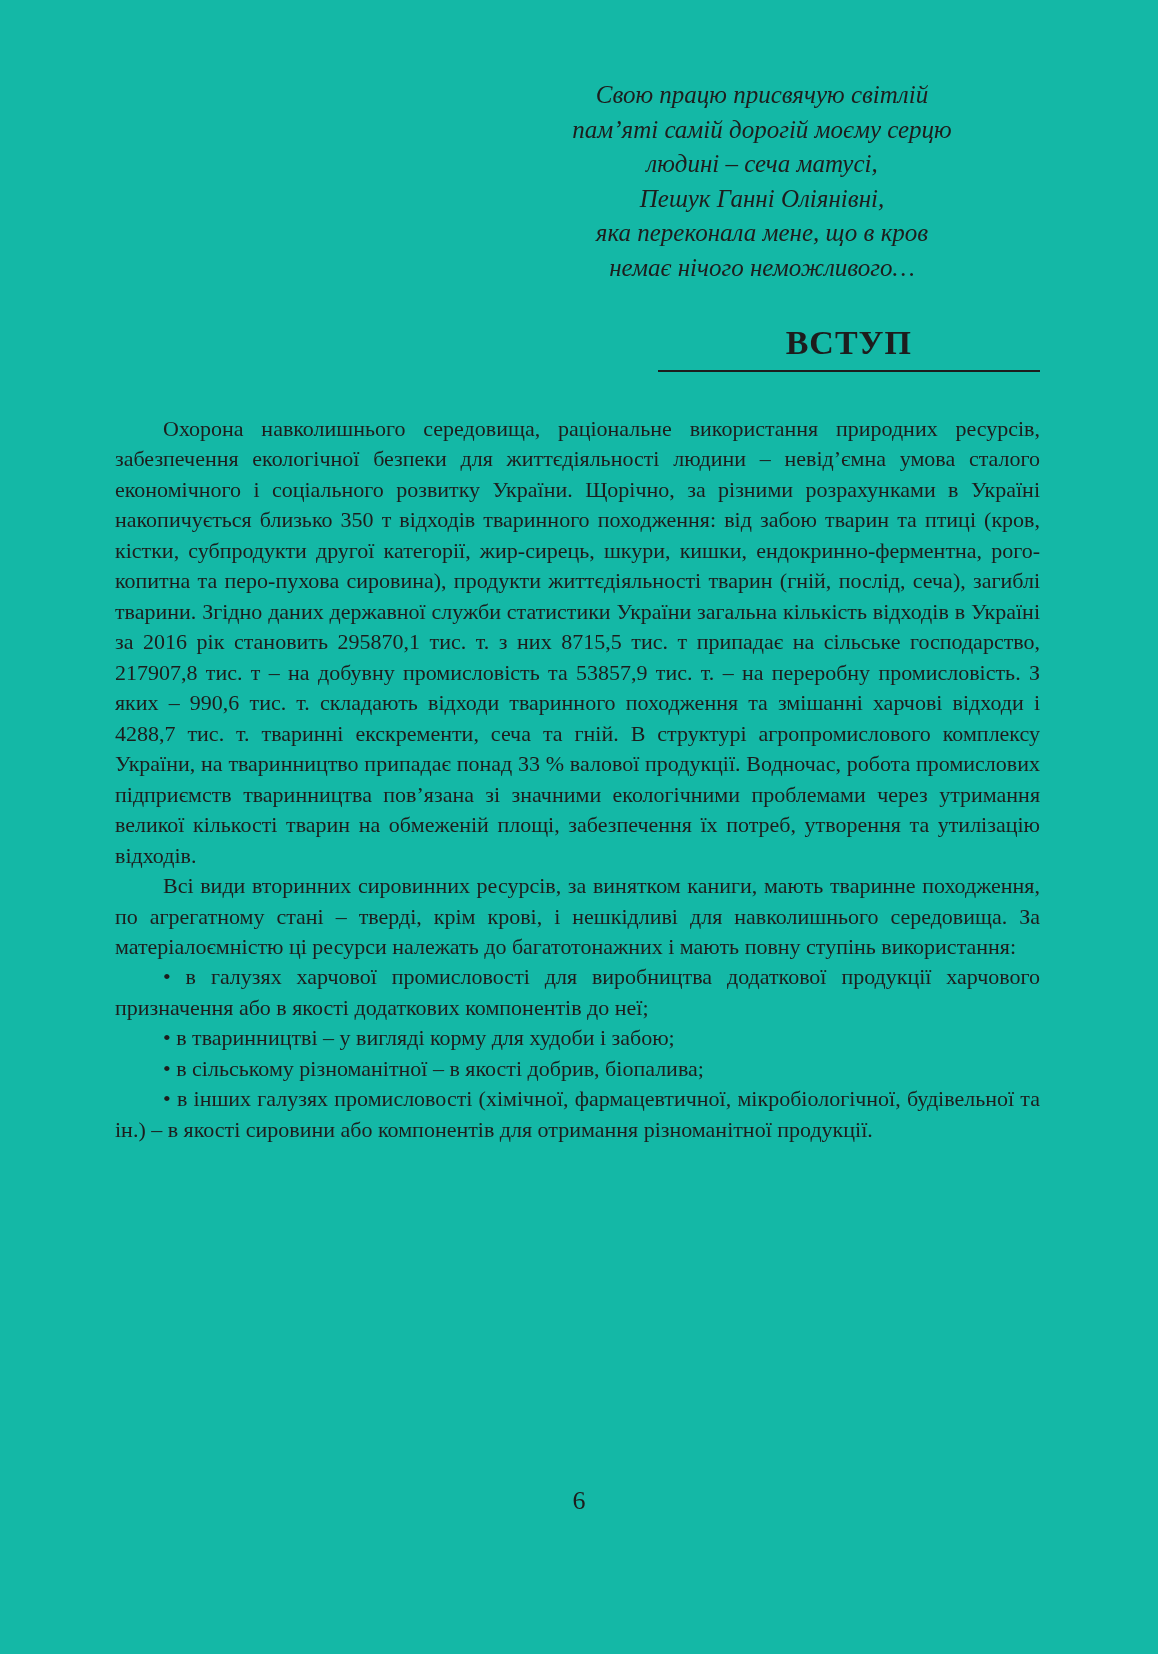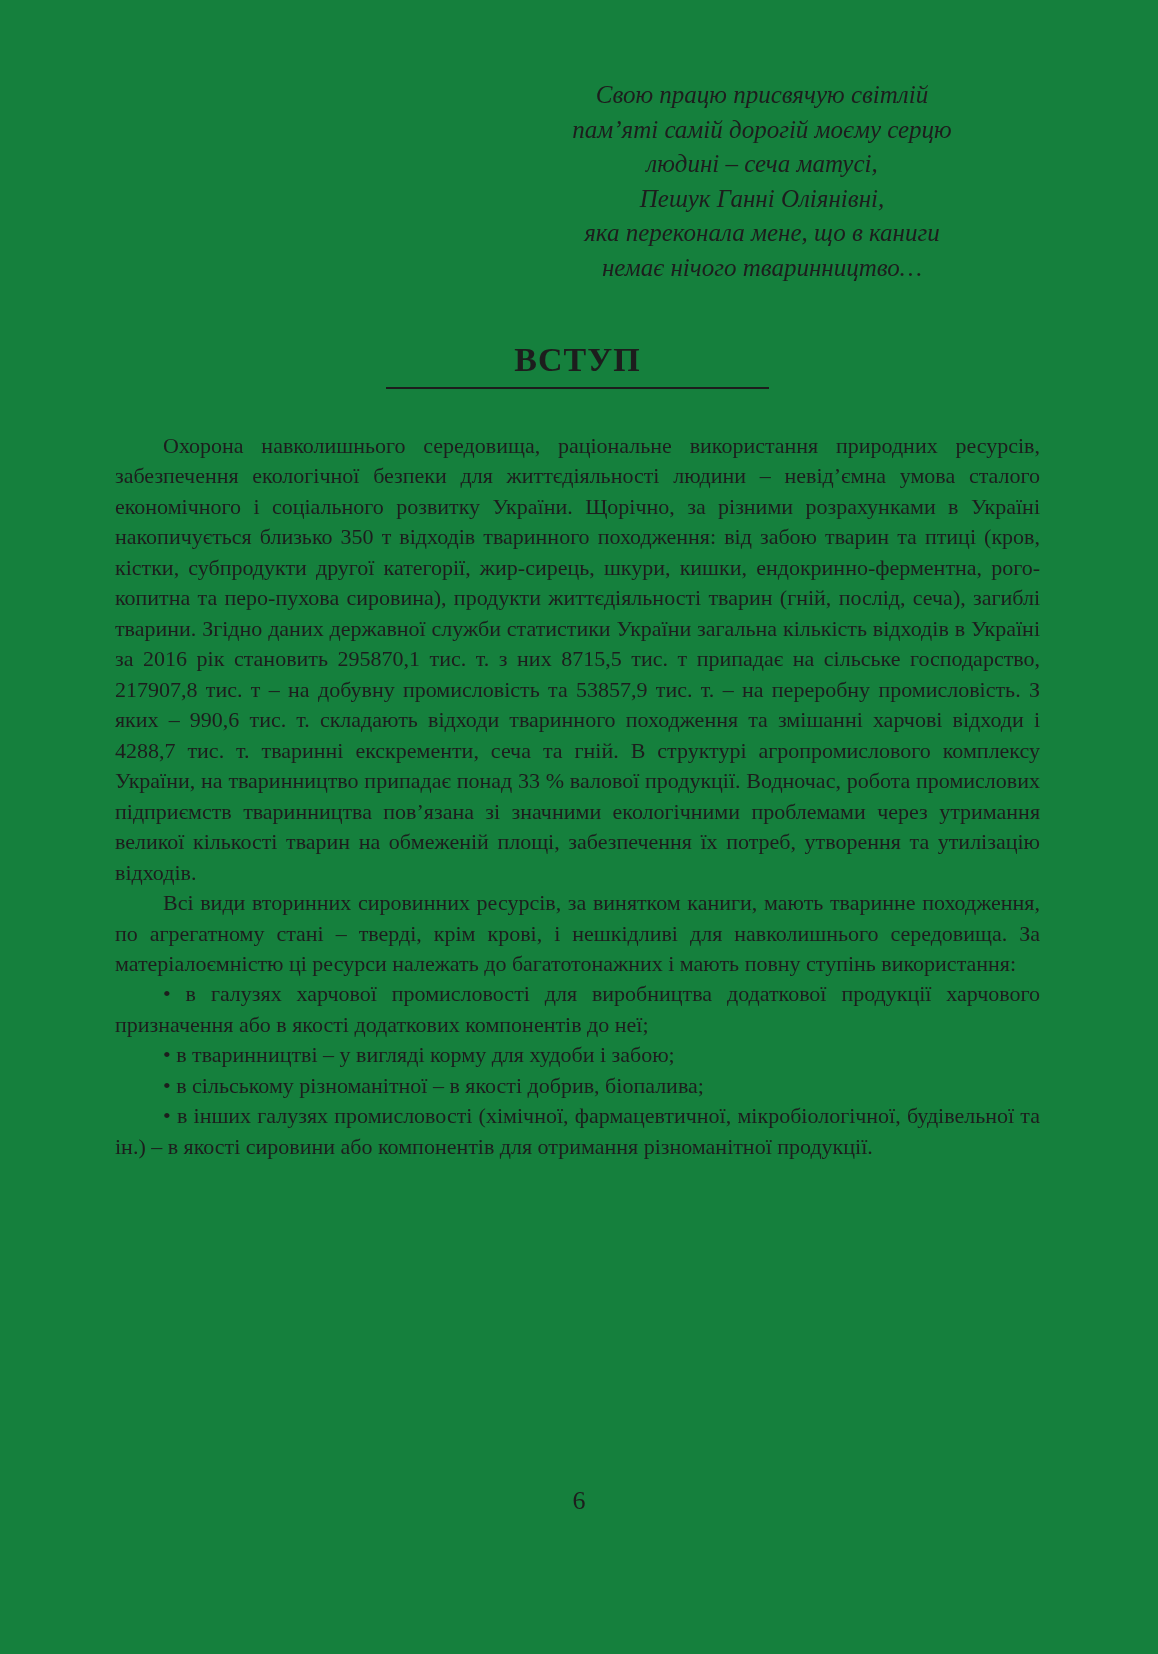--- a/index.html
+++ b/index.html
@@ -5,40 +5,40 @@
 <style>
   html, body {
     margin: 0;
     padding: 0;
     background: #ffffff;
   }
   .page {
     position: relative;
     width: 1158px;
     height: 1654px;
-    background: #15803d;
+    background: #14b8a6;
     box-sizing: border-box;
     padding: 78px 118px 0 115px;
     font-family: "Liberation Serif", "DejaVu Serif", serif;
     color: #1d1d1d;
     overflow: hidden;
   }
   .dedication {
     width: 480px;
     margin-left: auto;
     margin-right: 38px;
     text-align: center;
     font-style: italic;
     font-size: 25px;
     line-height: 1.38;
     color: #1d1d1d;
   }
   .heading-wrap {
-    text-align: center;
-    margin-top: 56px;
+    text-align: right;
+    margin-top: 39px;
   }
   .heading {
     display: inline-block;
     margin: 0;
     font-size: 34px;
     font-weight: bold;
     letter-spacing: 1px;
     padding: 0 128px 8px 128px;
     border-bottom: 2px solid #1d1d1d;
   }
@@ -66,22 +66,22 @@
 </head>
 <body>
 
 <div class="page">
 
   <div class="dedication">
     <div>Свою працю присвячую світлій</div>
     <div>пам’яті самій дорогій моєму серцю</div>
     <div>людині – сеча матусі,</div>
     <div>Пешук Ганні Оліянівні,</div>
-    <div>яка переконала мене, що в каниги</div>
-    <div>немає нічого тваринництво…</div>
+    <div>яка переконала мене, що в кров</div>
+    <div>немає нічого неможливого…</div>
   </div>
 
   <div class="heading-wrap">
     <h1 class="heading">ВСТУП</h1>
   </div>
 
   <p class="body-text first">Охорона навколишнього середовища, раціональне використання природних ресурсів, забезпечення екологічної безпеки для життєдіяльності людини – невід’ємна умова сталого економічного і соціального розвитку України. Щорічно, за різними розрахунками в Україні накопичується близько 350 т відходів тваринного походження: від забою тварин та птиці (кров, кістки, субпродукти другої категорії, жир-сирець, шкури, кишки, ендокринно-ферментна, рого-копитна та перо-пухова сировина), продукти життєдіяльності тварин (гній, послід, сеча), загиблі тварини. Згідно даних державної служби статистики України загальна кількість відходів в Україні за 2016 рік становить 295870,1 тис. т. з них 8715,5 тис. т припадає на сільське господарство, 217907,8 тис. т – на добувну промисловість та 53857,9 тис. т. – на переробну промисловість. З яких – 990,6 тис. т. складають відходи тваринного походження та змішанні харчові відходи і 4288,7 тис. т. тваринні екскременти, сеча та гній. В структурі агропромислового комплексу України, на тваринництво припадає понад 33 % валової продукції. Водночас, робота промислових підприємств тваринництва пов’язана зі значними екологічними проблемами через утримання великої кількості тварин на обмеженій площі, забезпечення їх потреб, утворення та утилізацію відходів.</p>
   <p class="body-text">Всі види вторинних сировинних ресурсів, за винятком каниги, мають тваринне походження, по агрегатному стані – тверді, крім крові, і нешкідливі для навколишнього середовища. За матеріалоємністю ці ресурси належать до багатотонажних і мають повну ступінь використання:</p>
 
   <p class="body-text">• в галузях харчової промисловості для виробництва додаткової продукції харчового призначення або в якості додаткових компонентів до неї;</p>

